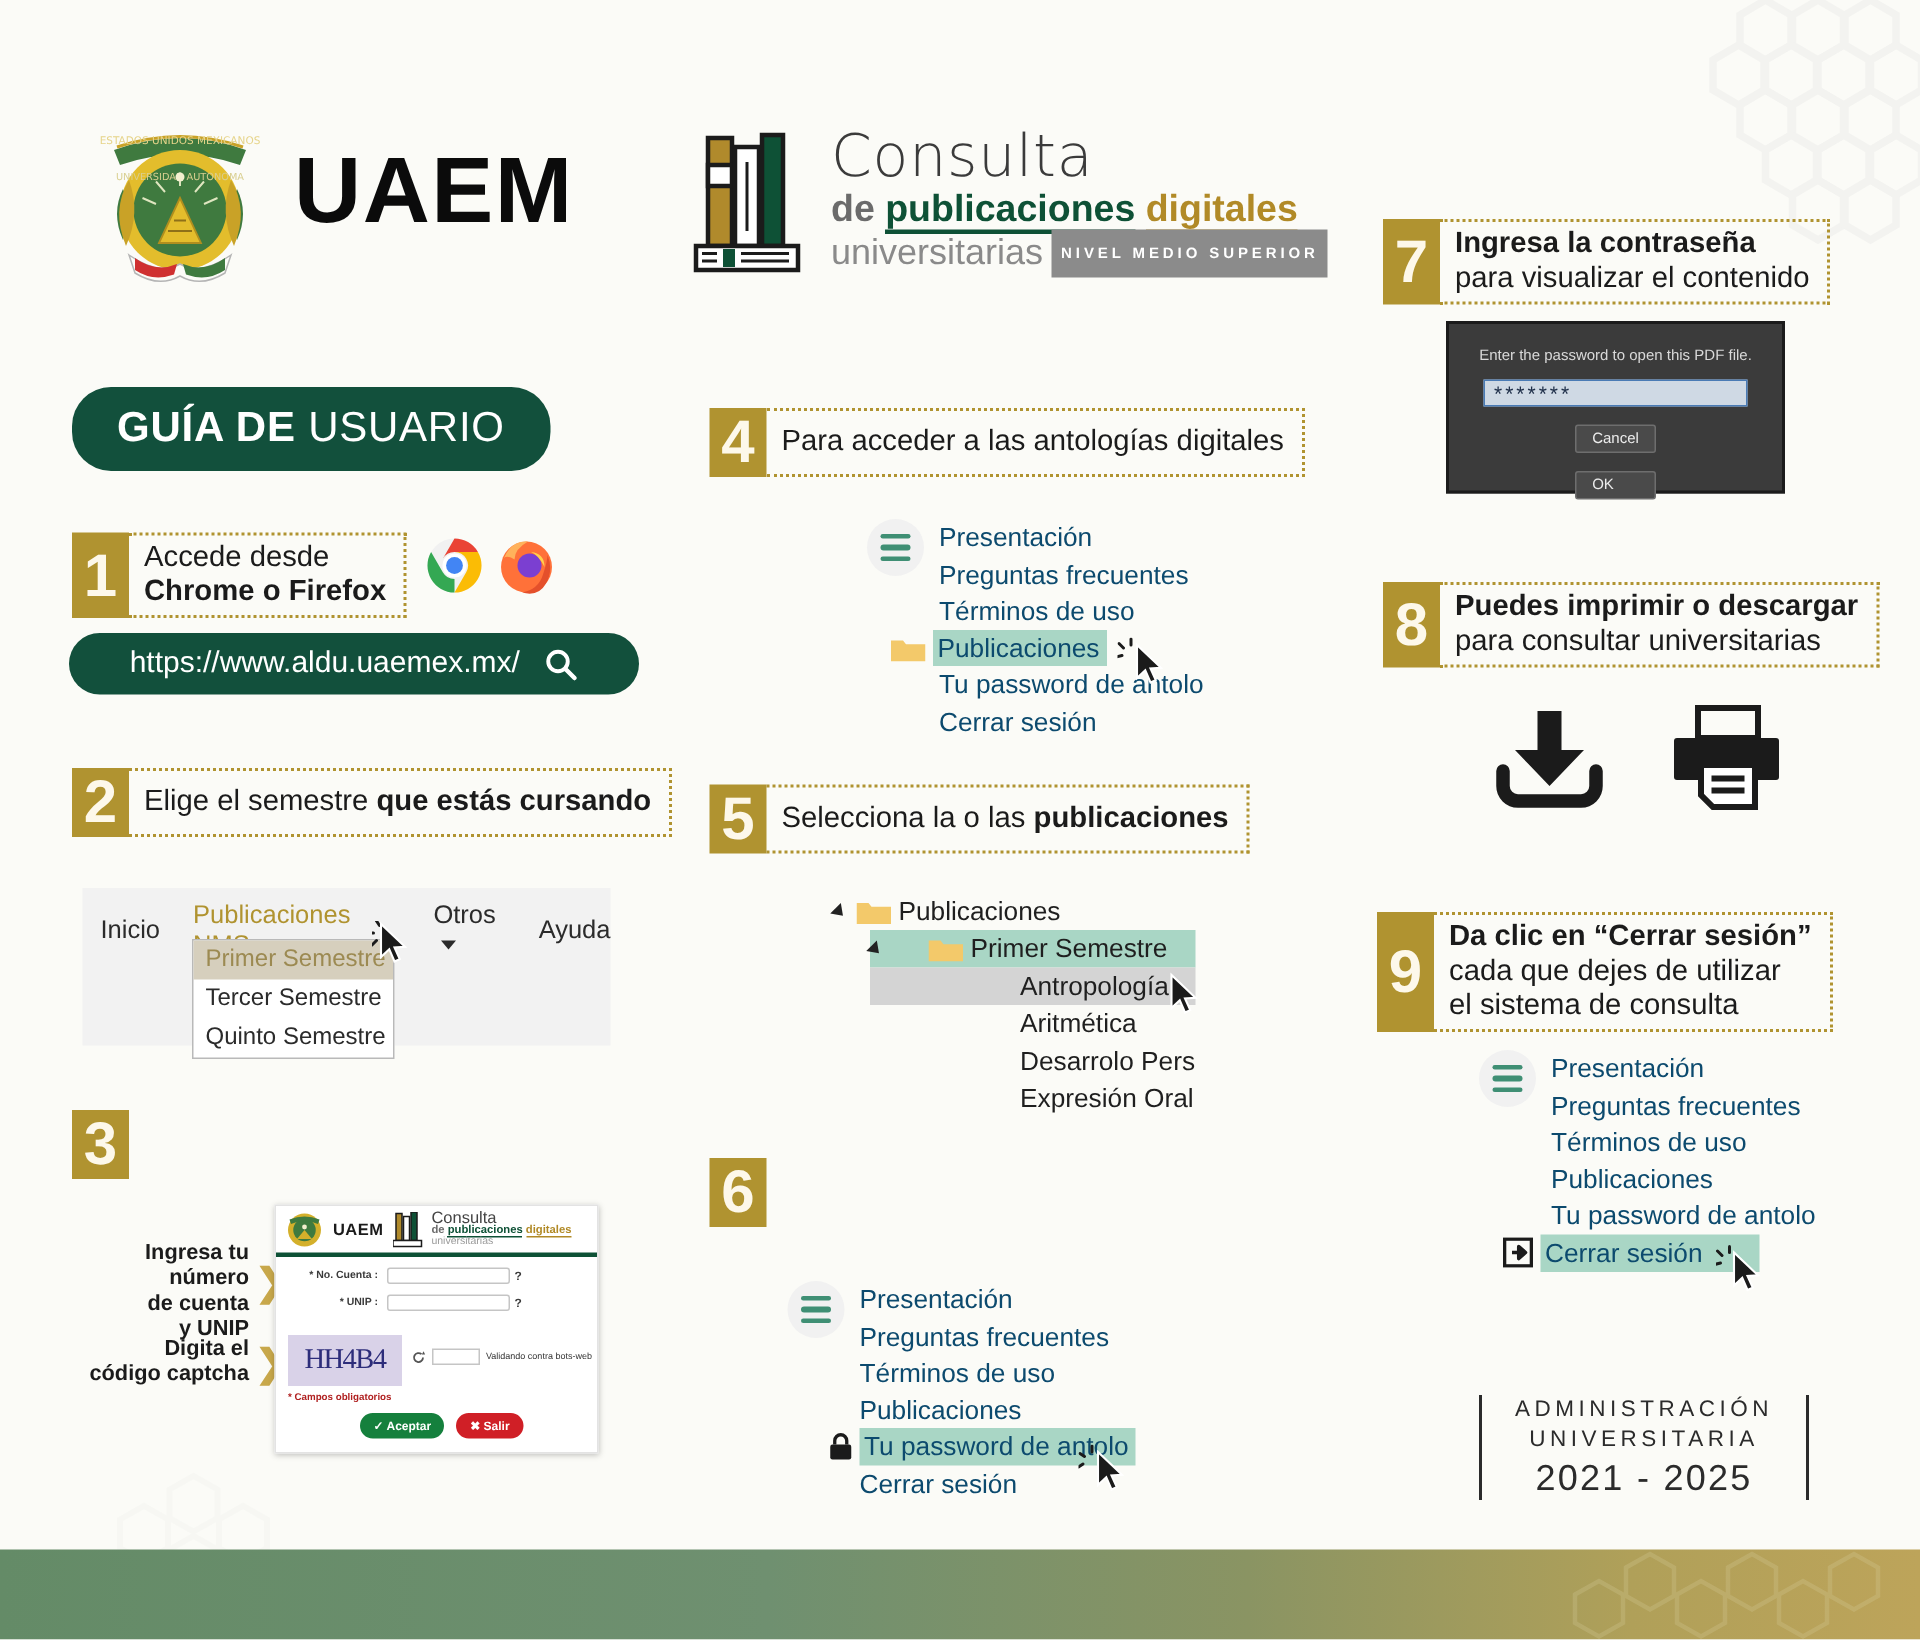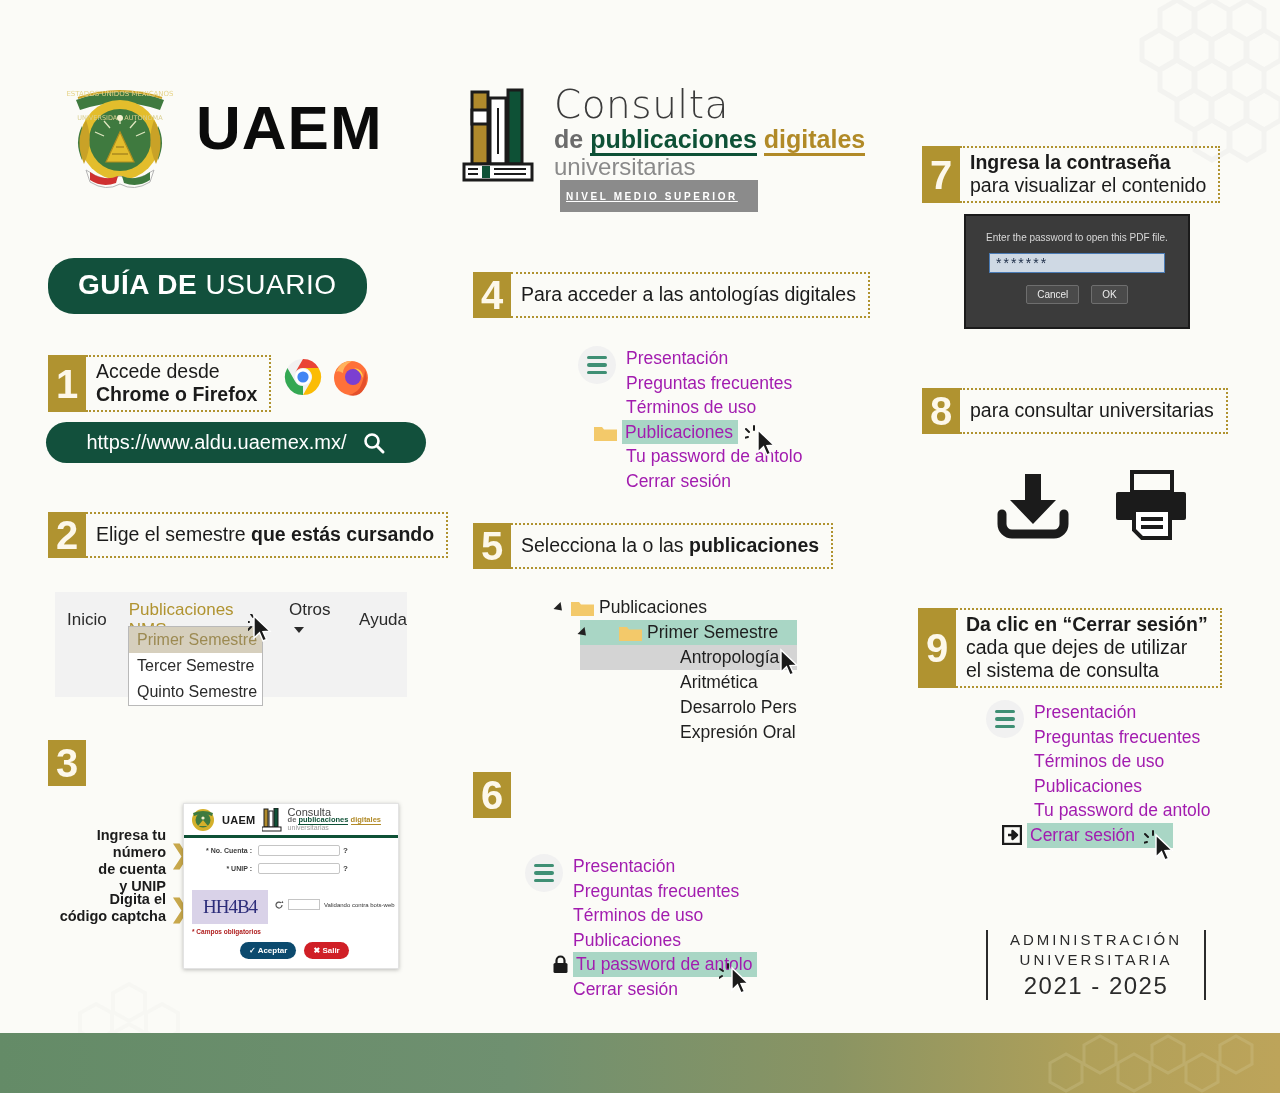--- a/index.html
+++ b/index.html
@@ -40,22 +40,22 @@
   .consulta-books { position: absolute; left: 0; top: 2px; width: 82px; height: 96px; }
   .consulta-text { position: absolute; left: 92px; top: -2px; width: 340px; }
   .c-line1 { font-size: 39px; color: #3b3b3b; letter-spacing: .5px; line-height: 42px; font-family: "DejaVu Sans", sans-serif; font-weight: 300;}
   .c-line2 { font-size: 25px; font-weight: bold; line-height: 27px; }
   .c-de { color: #6b6b6b; }
   .c-pub { color: #0e5136; border-bottom: 3px solid #0e5136; }
   .c-dig { color: #b18a27; border-bottom: 3px solid #b18a27; }
   .c-line3 { font-size: 24px; color: #8a8a8a; line-height: 27px; font-weight: 300;}
   .c-nms {
     display: inline-block; background: #8b8b8b; color: #ffffff;
-    font-size: 10px; letter-spacing: 2.6px; padding: 3px 20px 2px 6px;
-    vertical-align: 4px; margin-left: 6px; font-weight: bold; text-decoration: underline;
+    font-size: 10px; letter-spacing: 2.6px; padding: 3px 6px 2px 6px;
+    vertical-align: 4px; margin-left: 6px; font-weight: bold;
   }
 
   
   .guia {
     position: absolute; left: 48px; top: 258px;
     background: #12503c; color: #fff;
     border-radius: 26px; padding: 11px 30px 13px 30px;
     font-size: 28px; letter-spacing: .5px;
   }
   .guia b { font-weight: bold; }
@@ -121,34 +121,34 @@
   .captcha {
     position: absolute; left: 8px; top: 86px; width: 76px; height: 34px;
     background: #d9d2e8; display: flex; align-items: center; justify-content: center;
     font-family: "Liberation Serif", serif; font-size: 19px; color: #2d2d7a; letter-spacing: -1px;
   }
   .captcha-right { position: absolute; left: 90px; top: 95px; display: flex; align-items: center; gap: 4px; }
   .cap-input { width: 32px; height: 11px; border: 1px solid #c5c5c5; background: #fff; }
   .cap-note { font-size: 6px; color: #333; }
   .lc-oblig { position: absolute; left: 8px; top: 124px; font-size: 6.5px; color: #b02020; font-weight: bold; }
   .lc-btns { position: absolute; left: 56px; top: 138px; display: flex; gap: 8px; }
-  .btn-ok { background: #0c4a6e; color: #fff; font-size: 8px; font-weight: bold; padding: 4px 9px; border-radius: 10px; }
+  .btn-ok { background: #15803d; color: #fff; font-size: 8px; font-weight: bold; padding: 4px 9px; border-radius: 10px; }
   .btn-no { background: #d01f26; color: #fff; font-size: 8px; font-weight: bold; padding: 4px 9px; border-radius: 10px; }
   .ann { position: absolute; font-size: 14.5px; font-weight: bold; text-align: right; line-height: 17px; color: #1b1b1b; }
   .chev { position: absolute; color: #c8a84b; font-size: 25px; font-weight: bold; letter-spacing: -7px;}
 
   
   .menu-list { position: absolute; }
   .ham {
     position: absolute; width: 38px; height: 38px; border-radius: 50%;
     background: #f1f1f1; display: flex; flex-direction: column;
     align-items: center; justify-content: center; gap: 4px;
   }
   .ham i { display: block; width: 20px; height: 3.4px; background: #3f8f74; border-radius: 2px; }
-  .m-items { font-size: 17.5px; line-height: 24.6px; color: #a21caf; }
+  .m-items { font-size: 17.5px; line-height: 24.6px; color: #0c4a6e; }
   .m-item { display: flex; align-items: center; white-space: nowrap; }
   .m-item .hl { background: #a9d6c5; padding: 0 5px 0 3px; }
   .folder-ic { width: 23px; height: 17px; flex: 0 0 23px; margin-right: 5px; }
   .lock-ic { width: 17px; height: 19px; flex: 0 0 17px; margin-right: 4px; }
   .logout-ic { width: 20px; height: 20px; flex: 0 0 20px; margin-right: 5px; }
 
   
   .tree { position: absolute; font-size: 17.5px; line-height: 25px; color: #1f1f1f; }
   .t-row { display: flex; align-items: center; white-space: nowrap; height: 25px; }
   .t-arrow { width: 0; height: 0; border-left: 7px solid #222; border-top: 5px solid transparent; border-bottom: 5px solid transparent; transform: rotate(45deg); margin-right: 8px; flex: 0 0 7px;}
@@ -161,21 +161,21 @@
     background: #3b3b3b; border: 2px solid #1b1b1b;
     display: flex; flex-direction: column; align-items: center; padding-top: 16px;
   }
   .pdf-label { color: #d9d9d9; font-size: 10px; }
   .pdf-input {
     width: 176px; height: 20px; margin-top: 10px;
     background: #cfd9e4; border: 1px solid #4a7bb5;
     display: flex; align-items: center; padding-left: 6px;
     font-size: 14px; letter-spacing: 2px; color: #20304a;
   }
-  .pdf-btns { display: flex; gap: 12px; margin-top: 12px; }
+  .pdf-btns { display: flex; gap: 12px; margin-top: 12px; flex-direction: column; }
   .pdf-btn { background: #4a4a4a; border: 1px solid #6e6e6e; color: #ececec; font-size: 10px; padding: 3px 10px; border-radius: 2px; }
 
   
   .dl-print { position: absolute; left: 992px; top: 470px; display: flex; gap: 36px; align-items: center; }
 
   
   .admin {
     position: absolute; left: 986px; top: 930px;
     text-align: center; color: #2b2b2b;
     padding: 0 22px;
@@ -577,20 +577,21 @@
   <div class="pdf-btns">
     <span class="pdf-btn">Cancel</span>
     <span class="pdf-btn">OK</span>
   </div>
 </div>
 
 <div class="step" style="left:922px; top:388px;">
   <div class="step-num">8</div>
   <div class="step-box">
     <div>
+      <div style="font-weight:bold">Puedes imprimir o descargar</div>
       <div>para consultar universitarias</div>
     </div>
   </div>
 </div>
 
 <div class="dl-print">
   <svg width="82" height="72" viewBox="0 0 82 72">
     <path d="M33 4 h16 v26 h15 L41 54 L18 30 h15z" fill="#1b1b1b"></path>
     <path d="M10 44 v10 a10 10 0 0 0 10 10 h42 a10 10 0 0 0 10 -10 v-10" fill="none" stroke="#1b1b1b" stroke-width="9" stroke-linecap="round"></path>
   </svg>

